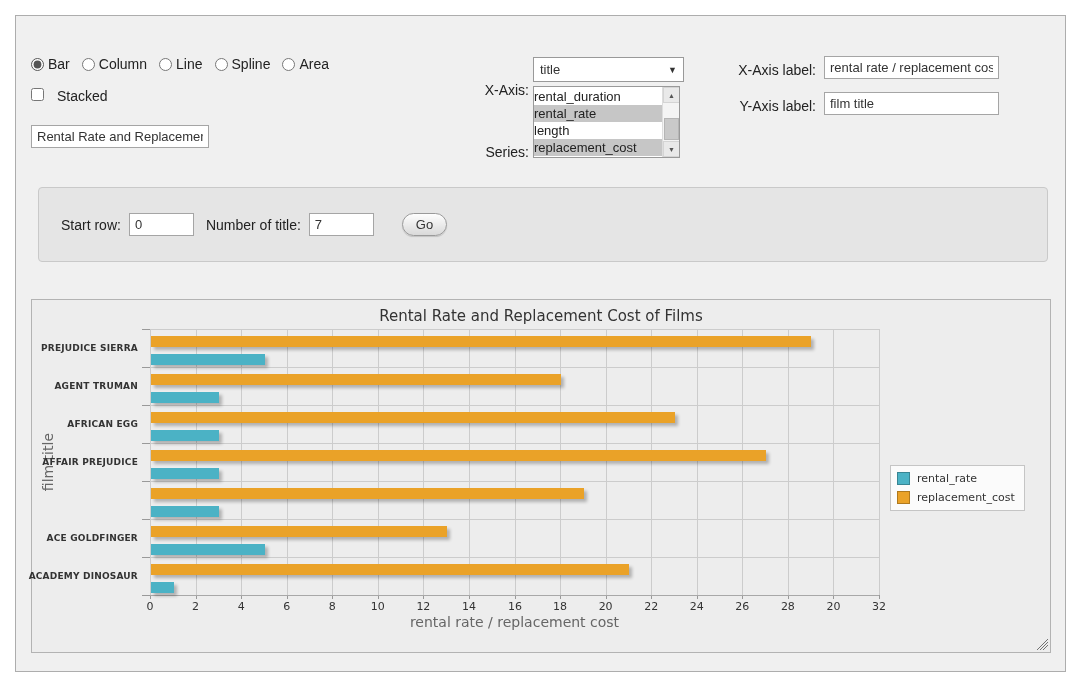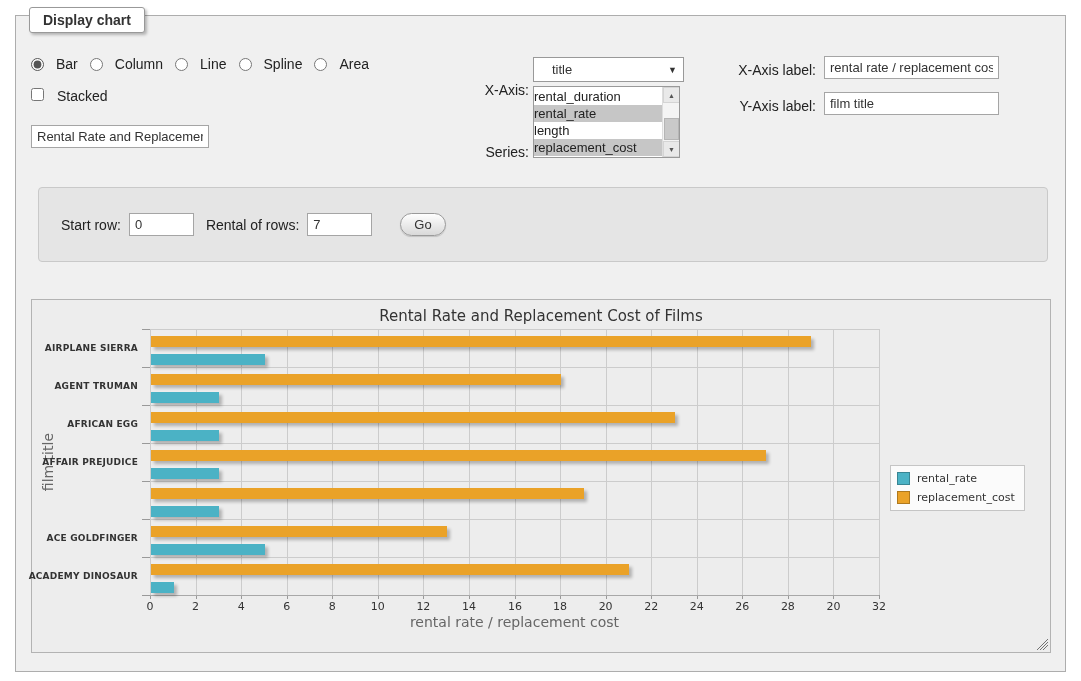--- a/index.html
+++ b/index.html
@@ -13,37 +13,37 @@
     position:absolute; left:13px; top:-9px; background:#ffffff;
     border:1px solid #999; border-radius:3px; padding:4px 13px;
     font-size:14px; font-weight:bold; color:#333;
     box-shadow:2px 2px 3px rgba(0,0,0,0.25);
   }
 
   .label { font-size:14px; color:#222; }
 
   
   .radio-row { position:absolute; left:15px; top:40px; display:flex; align-items:center; gap:12px; }
-  .radio-row label { display:flex; align-items:center; gap:12px; font-size:14px; color:#222; }
+  .radio-row label { display:flex; align-items:center; gap:4px; font-size:14px; color:#222; }
   input[type=radio], input[type=checkbox] { width:13px; height:13px; accent-color:#555; }
   .stacked-row { position:absolute; left:15px; top:72px; display:flex; align-items:flex-start; gap:13px; }
 
   .text-input {
     border:1px solid #a5a5a5; background:#fff; font-size:13px; color:#333;
     padding:2px 5px; height:23px; font-family:"Liberation Sans", sans-serif;
     white-space:nowrap; overflow:hidden;
   }
   .title-input { position:absolute; left:15px; top:109px; width:178px; }
 
   
   .xaxis-label-span { position:absolute; left:440px; top:46px; width:73px; text-align:right;margin-top:20px; }
   .select-box {
     position:absolute; left:517px; top:41px; width:151px; height:25px;
     background:#fff; border:1px solid #999; font-size:13px; color:#333;
-    line-height:23px; padding-left:18px; cursor:default;
+    line-height:23px; padding-left:6px; cursor:default;
   }
   .select-box .arrow { position:absolute; right:6px; top:0; font-size:9px; color:#333; line-height:24px; }
 
   .series-label-span { position:absolute; left:440px; top:128px; width:73px; text-align:right; }
   .listbox {
     position:absolute; left:517px; top:70px; width:147px; height:72px;
     background:#fff; border:1px solid #999; font-size:13px; color:#222;
     overflow:hidden;
   }
   .listbox .opts { position:absolute; left:0; top:1px; right:17px; }
@@ -123,21 +123,20 @@
     position:absolute; right:2px; bottom:2px; width:11px; height:11px; cursor:se-resize;
     background:
       linear-gradient(135deg, transparent 0 50%, #555 50% 54%, transparent 54% 62%, #555 62% 66%, transparent 66% 74%, #555 74% 78%, transparent 78%);
     opacity:0.8;
   }
 </style>
 </head>
 <body>
 
 <div class="fieldset">
-  <div class="fieldset-legend">Display chart</div>
 
   <div class="radio-row">
     <label>
         <input type="radio" name="ctype" checked="" style="">
         <span>Bar</span>
       </label>
     <label>
         <input type="radio" name="ctype" style="">
         <span>Column</span>
       </label>
@@ -184,21 +183,21 @@
   </div>
 
   <span class="label xlab-span">X-Axis label:</span>
   <input class="text-input xlab-input" value="rental rate / replacement cost" style="">
   <span class="label ylab-span">Y-Axis label:</span>
   <input class="text-input ylab-input" value="film title" style="">
 
   <div class="rows-panel">
     <span class="label">Start row:</span>
     <input class="text-input num-input" value="0" style="">
-    <span class="label" style="margin-left:4px">Rental of rows:</span>
+    <span class="label" style="margin-left:4px">Number of title:</span>
     <input class="text-input num-input" value="7" style="">
     <button class="go-button">Go</button>
   </div>
 
   <div class="chart-panel">
     <div class="chart-title">Rental Rate and Replacement Cost of Films</div>
     <div class="y-axis-title">
         <span>film title</span>
       </div>
     <div class="plot-area">
@@ -264,21 +263,21 @@
         <div class="hgrid" style="top: 152px;"></div>
         <div class="ytick-mark" style="top: 152px;"></div>
         <div class="hgrid" style="top: 190px;"></div>
         <div class="ytick-mark" style="top: 190px;"></div>
         <div class="hgrid" style="top: 228px;"></div>
         <div class="ytick-mark" style="top: 228px;"></div>
         <div class="hgrid" style="top: 266px;"></div>
         <div class="ytick-mark" style="top: 266px;"></div>
         <div class="xaxis-line"></div>
         <div class="band" style="top: 0px;">
-          <div class="cat-label">AIRPLANE SIERRA</div>
+          <div class="cat-label">PREJUDICE SIERRA</div>
           <div class="bar row0" style="width: 660.428px; background: rgb(234, 162, 40);"></div>
           <div class="bar row1" style="width: 113.678px; background: rgb(75, 178, 197);"></div>
         </div>
         <div class="band" style="top: 38px;">
           <div class="cat-label">AGENT TRUMAN</div>
           <div class="bar row0" style="width: 409.835px; background: rgb(234, 162, 40);"></div>
           <div class="bar row1" style="width: 68.1159px; background: rgb(75, 178, 197);"></div>
         </div>
         <div class="band" style="top: 76px;">
           <div class="cat-label">AFRICAN EGG</div>

